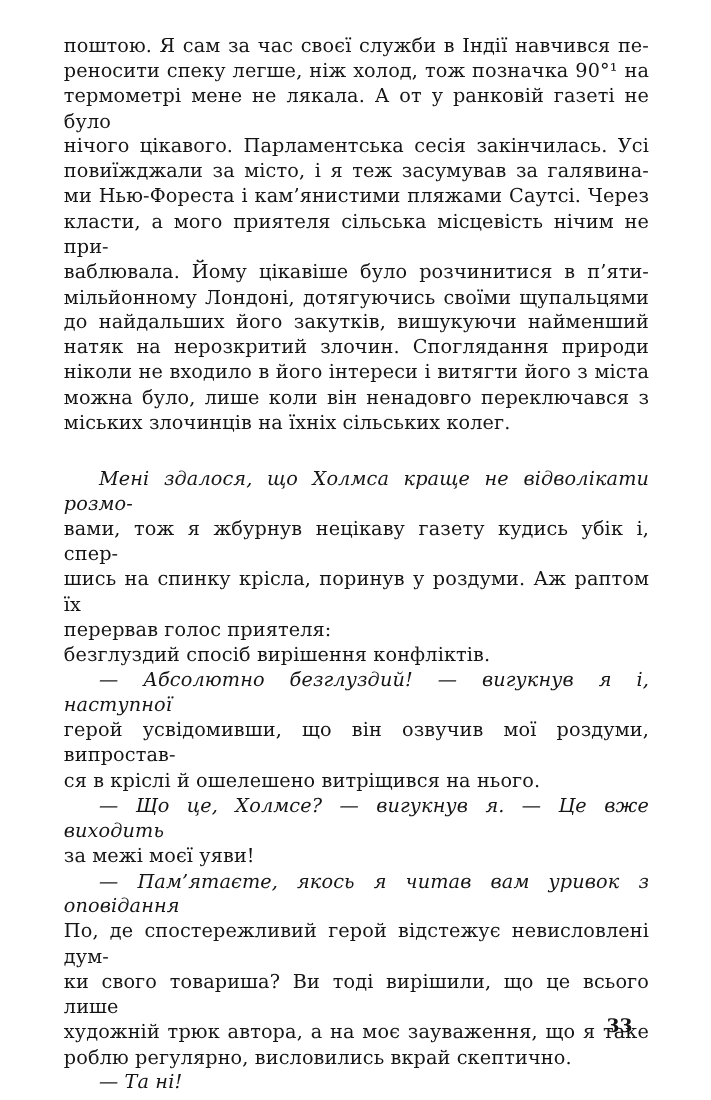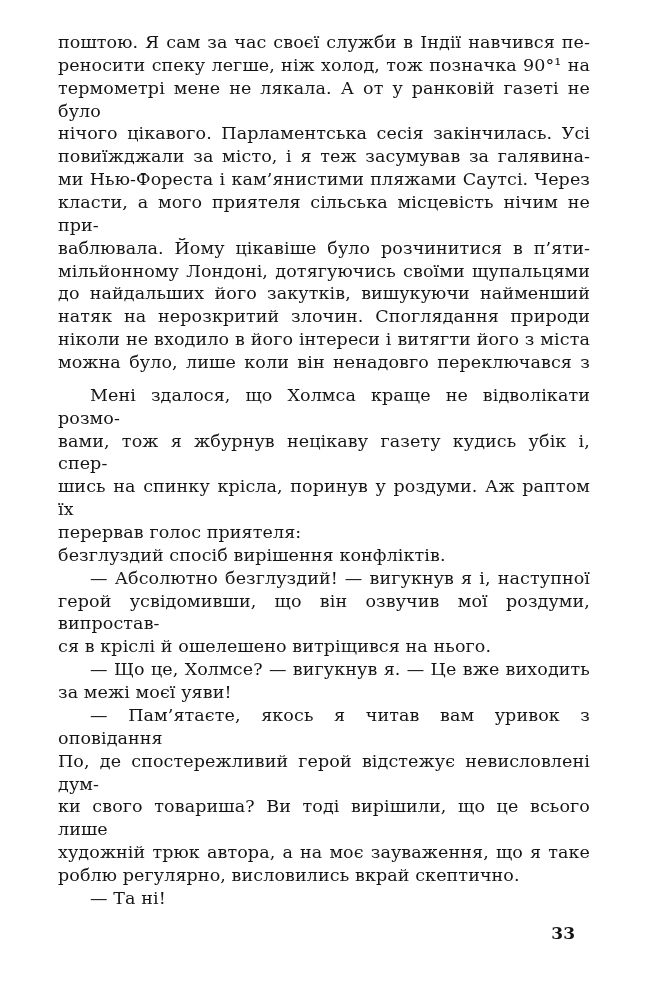--- a/index.html
+++ b/index.html
@@ -16,30 +16,30 @@
     color: #151515;
     overflow: hidden;
   }
   .text-block {
     position: absolute;
     left: 58px;
     top: 31px;
     width: 532px;
   }
   .paragraph { margin: 0; }
-  .paragraph.break-after { margin-bottom: 10px; }
+  .paragraph.break-after { margin-bottom: 28px; }
   .line {
     font-size: 17.5px;
     line-height: 22.86px;
     text-align: justify;
     text-align-last: justify;
     letter-spacing: 0.1px;
   }
   .line.last { text-align-last: left; }
-  .line.indent { text-indent: 32px; }
+  .line.indent { text-indent: 32px; font-style: italic; }
   .page-number {
     position: absolute;
     top: 921px;
     right: 71px;
     font-size: 17px;
     font-weight: bold;
     line-height: 24px;
   }
 </style>
 </head>
@@ -55,20 +55,21 @@
           <div class="line">нічого цікавого. Парламентська сесія закінчилась. Усі</div>
           <div class="line">повиїжджали за місто, і я теж засумував за галявина-</div>
           <div class="line">ми Нью-Фореста і кам’янистими пляжами Саутсі. Через</div>
           <div class="line">класти, а мого приятеля сільська місцевість нічим не при-</div>
           <div class="line">ваблювала. Йому цікавіше було розчинитися в п’яти-</div>
           <div class="line">мільйонному Лондоні, дотягуючись своїми щупальцями</div>
           <div class="line">до найдальших його закутків, вишукуючи найменший</div>
           <div class="line">натяк на нерозкритий злочин. Споглядання природи</div>
           <div class="line">ніколи не входило в його інтереси і витягти його з міста</div>
           <div class="line">можна було, лише коли він ненадовго переключався з</div>
+          <div class="line last">міських злочинців на їхніх сільських колег.</div>
         </div>
         <div class="paragraph">
           <div class="line indent">Мені здалося, що Холмса краще не відволікати розмо-</div>
           <div class="line">вами, тож я жбурнув нецікаву газету кудись убік і, спер-</div>
           <div class="line">шись на спинку крісла, поринув у роздуми. Аж раптом їх</div>
           <div class="line last">перервав голос приятеля:</div>
         </div>
         <div class="paragraph">
           <div class="line last">безглуздий спосіб вирішення конфліктів.</div>
         </div>

